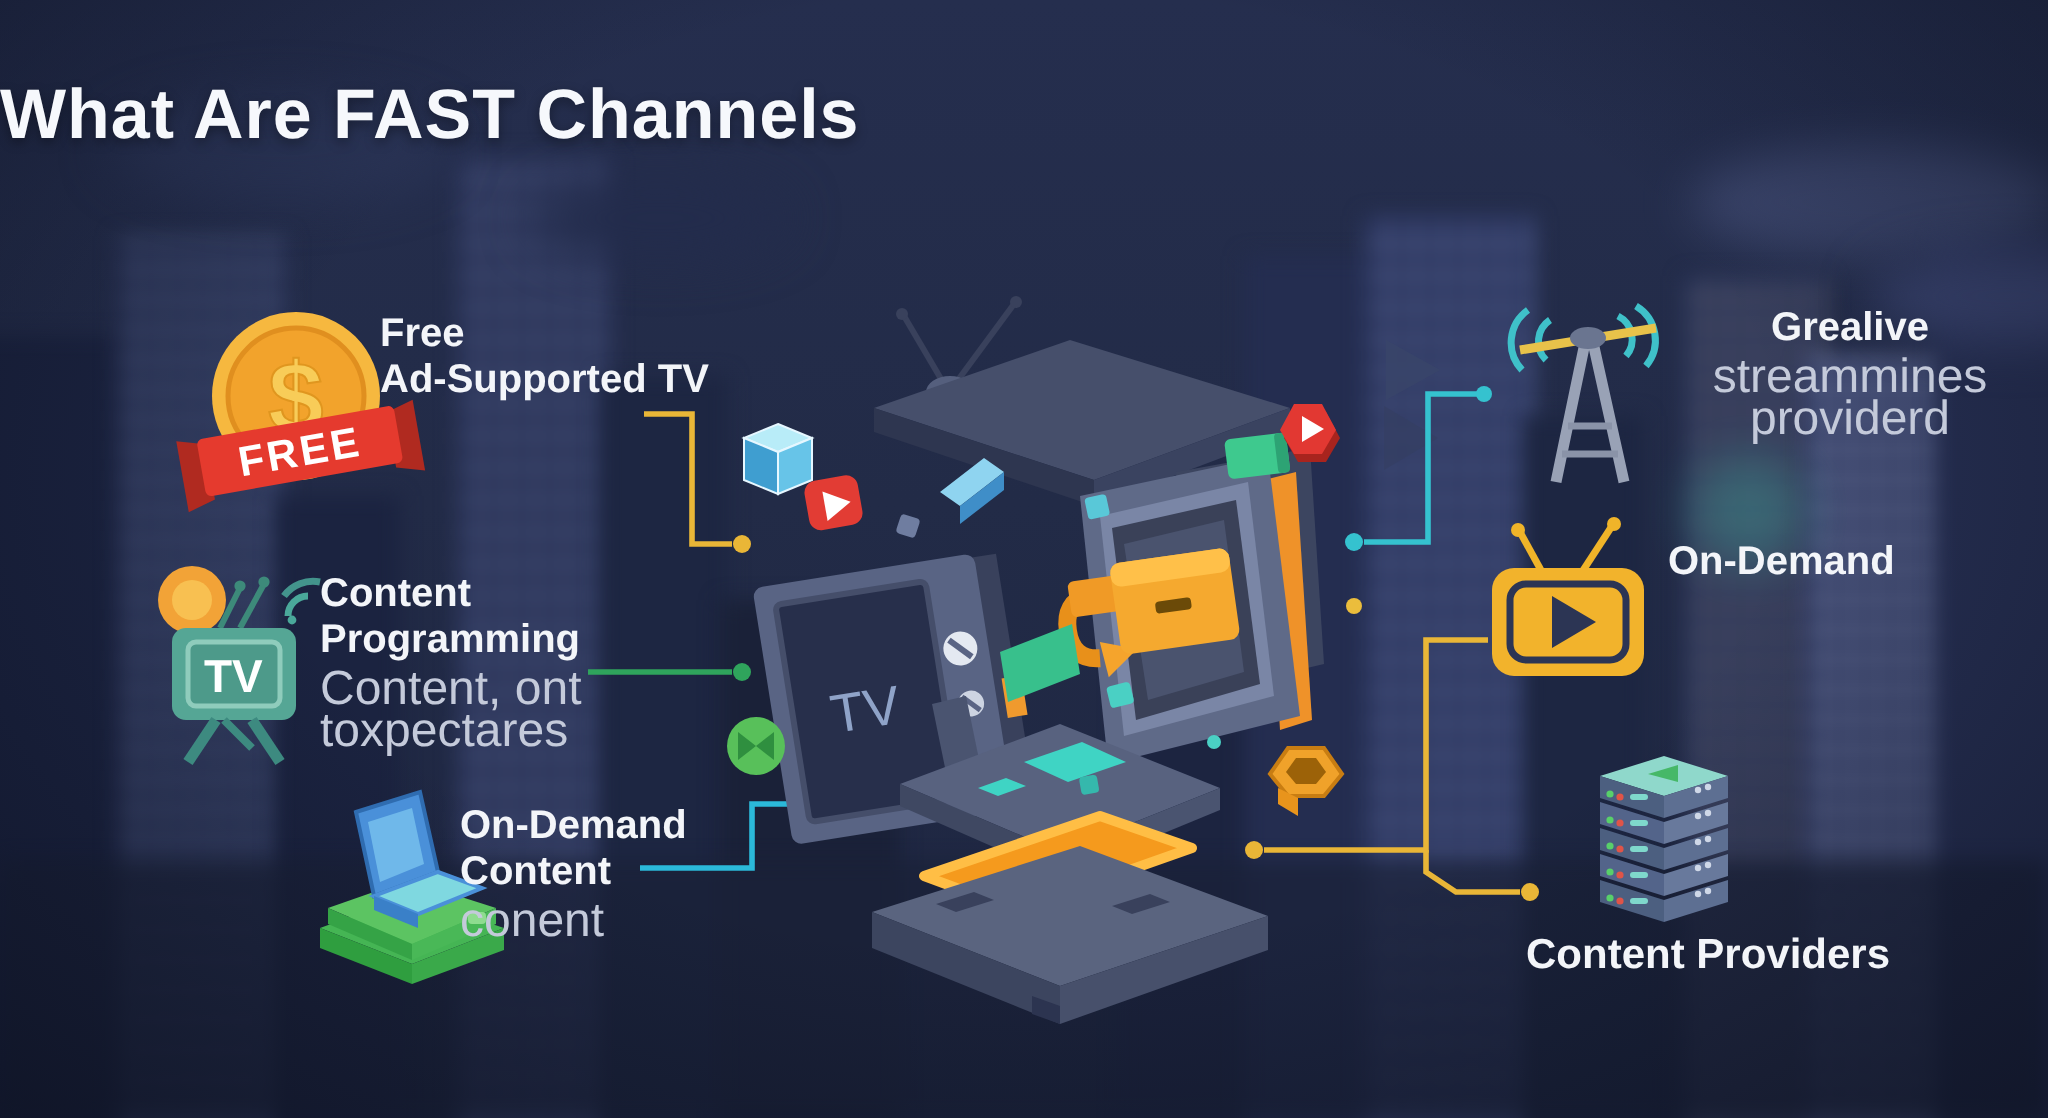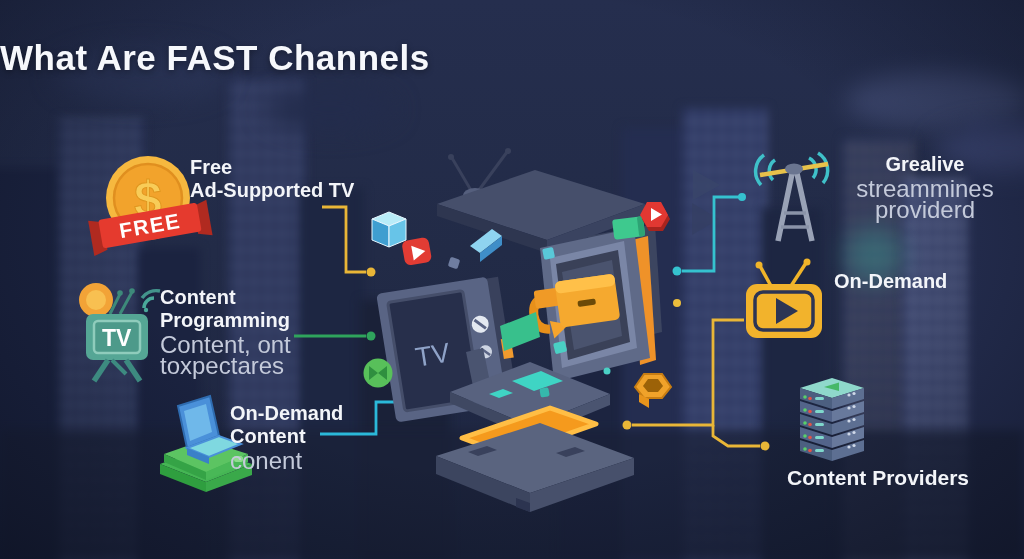--- a/index.html
+++ b/index.html
@@ -337,16 +337,16 @@
             <circle cx="76" cy="42.5" r="1.6" fill="#cfd8e8"></circle>
           <circle cx="71" cy="57" r="1.6" fill="#cfd8e8"></circle>
             <circle cx="76" cy="55.5" r="1.6" fill="#cfd8e8"></circle>
           <circle cx="71" cy="70" r="1.6" fill="#cfd8e8"></circle>
             <circle cx="76" cy="68.5" r="1.6" fill="#cfd8e8"></circle>
           <circle cx="71" cy="83" r="1.6" fill="#cfd8e8"></circle>
             <circle cx="76" cy="81.5" r="1.6" fill="#cfd8e8"></circle>
         </g>
       </g>
     </svg>
-    <div class="cp-label" style="left:-7px;top:102px;width:230px;text-align:center;">Content Providers</div>
+    <div class="cp-label" style="left:-7px;top:102px;width:230px;">Content Providers</div>
   </div>
 
 </div>
 
 </body></html>

